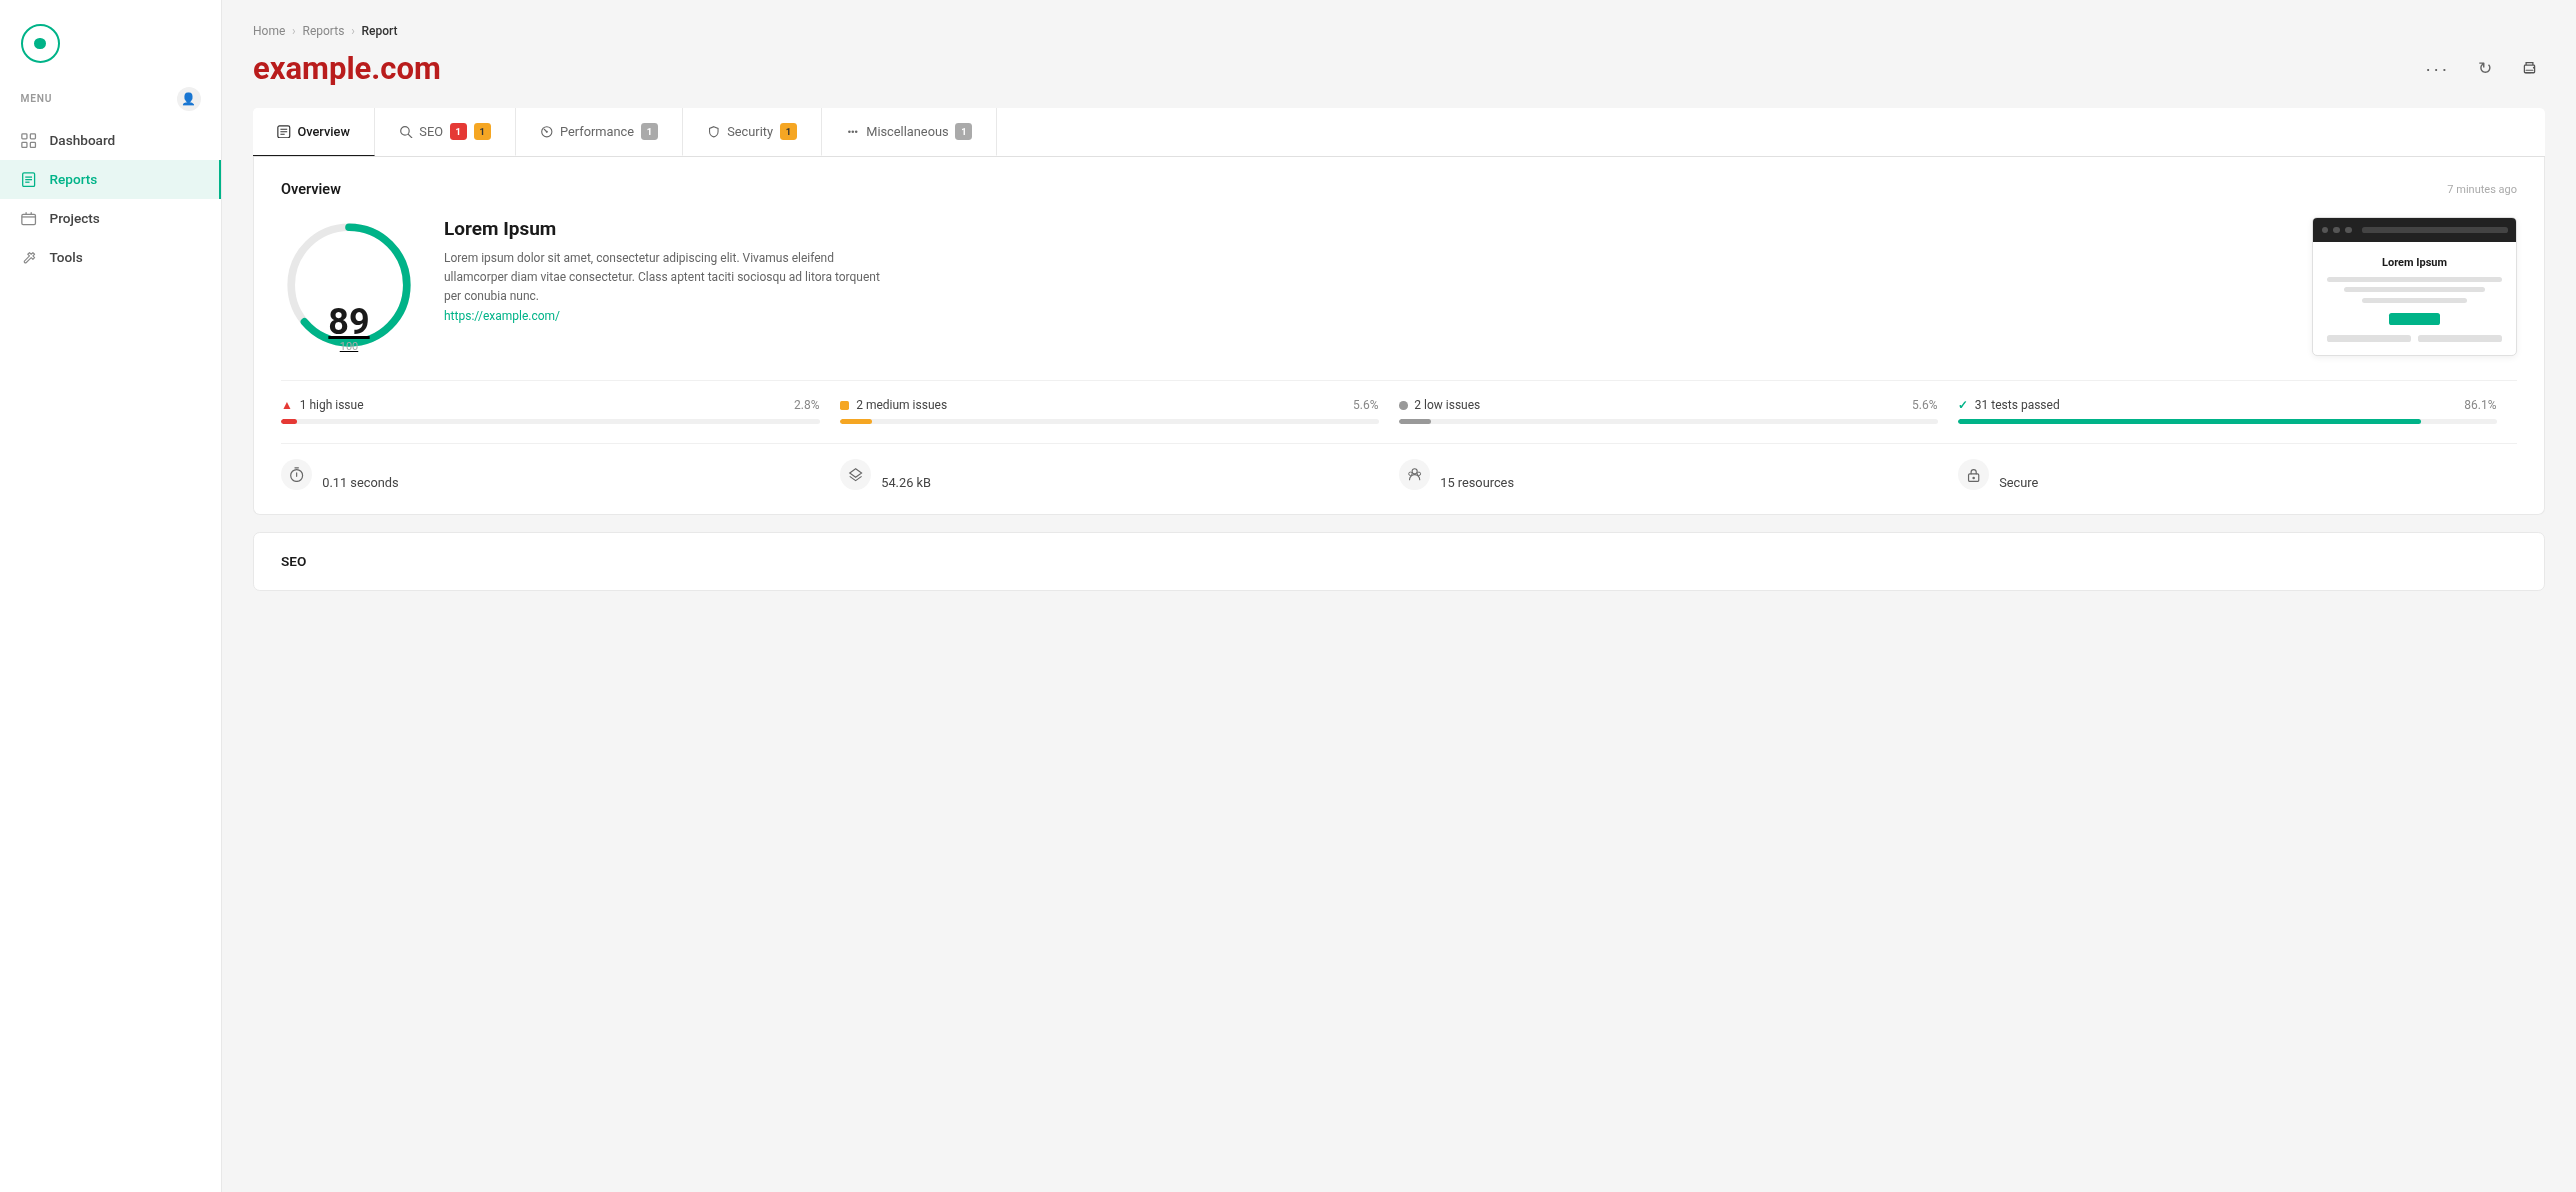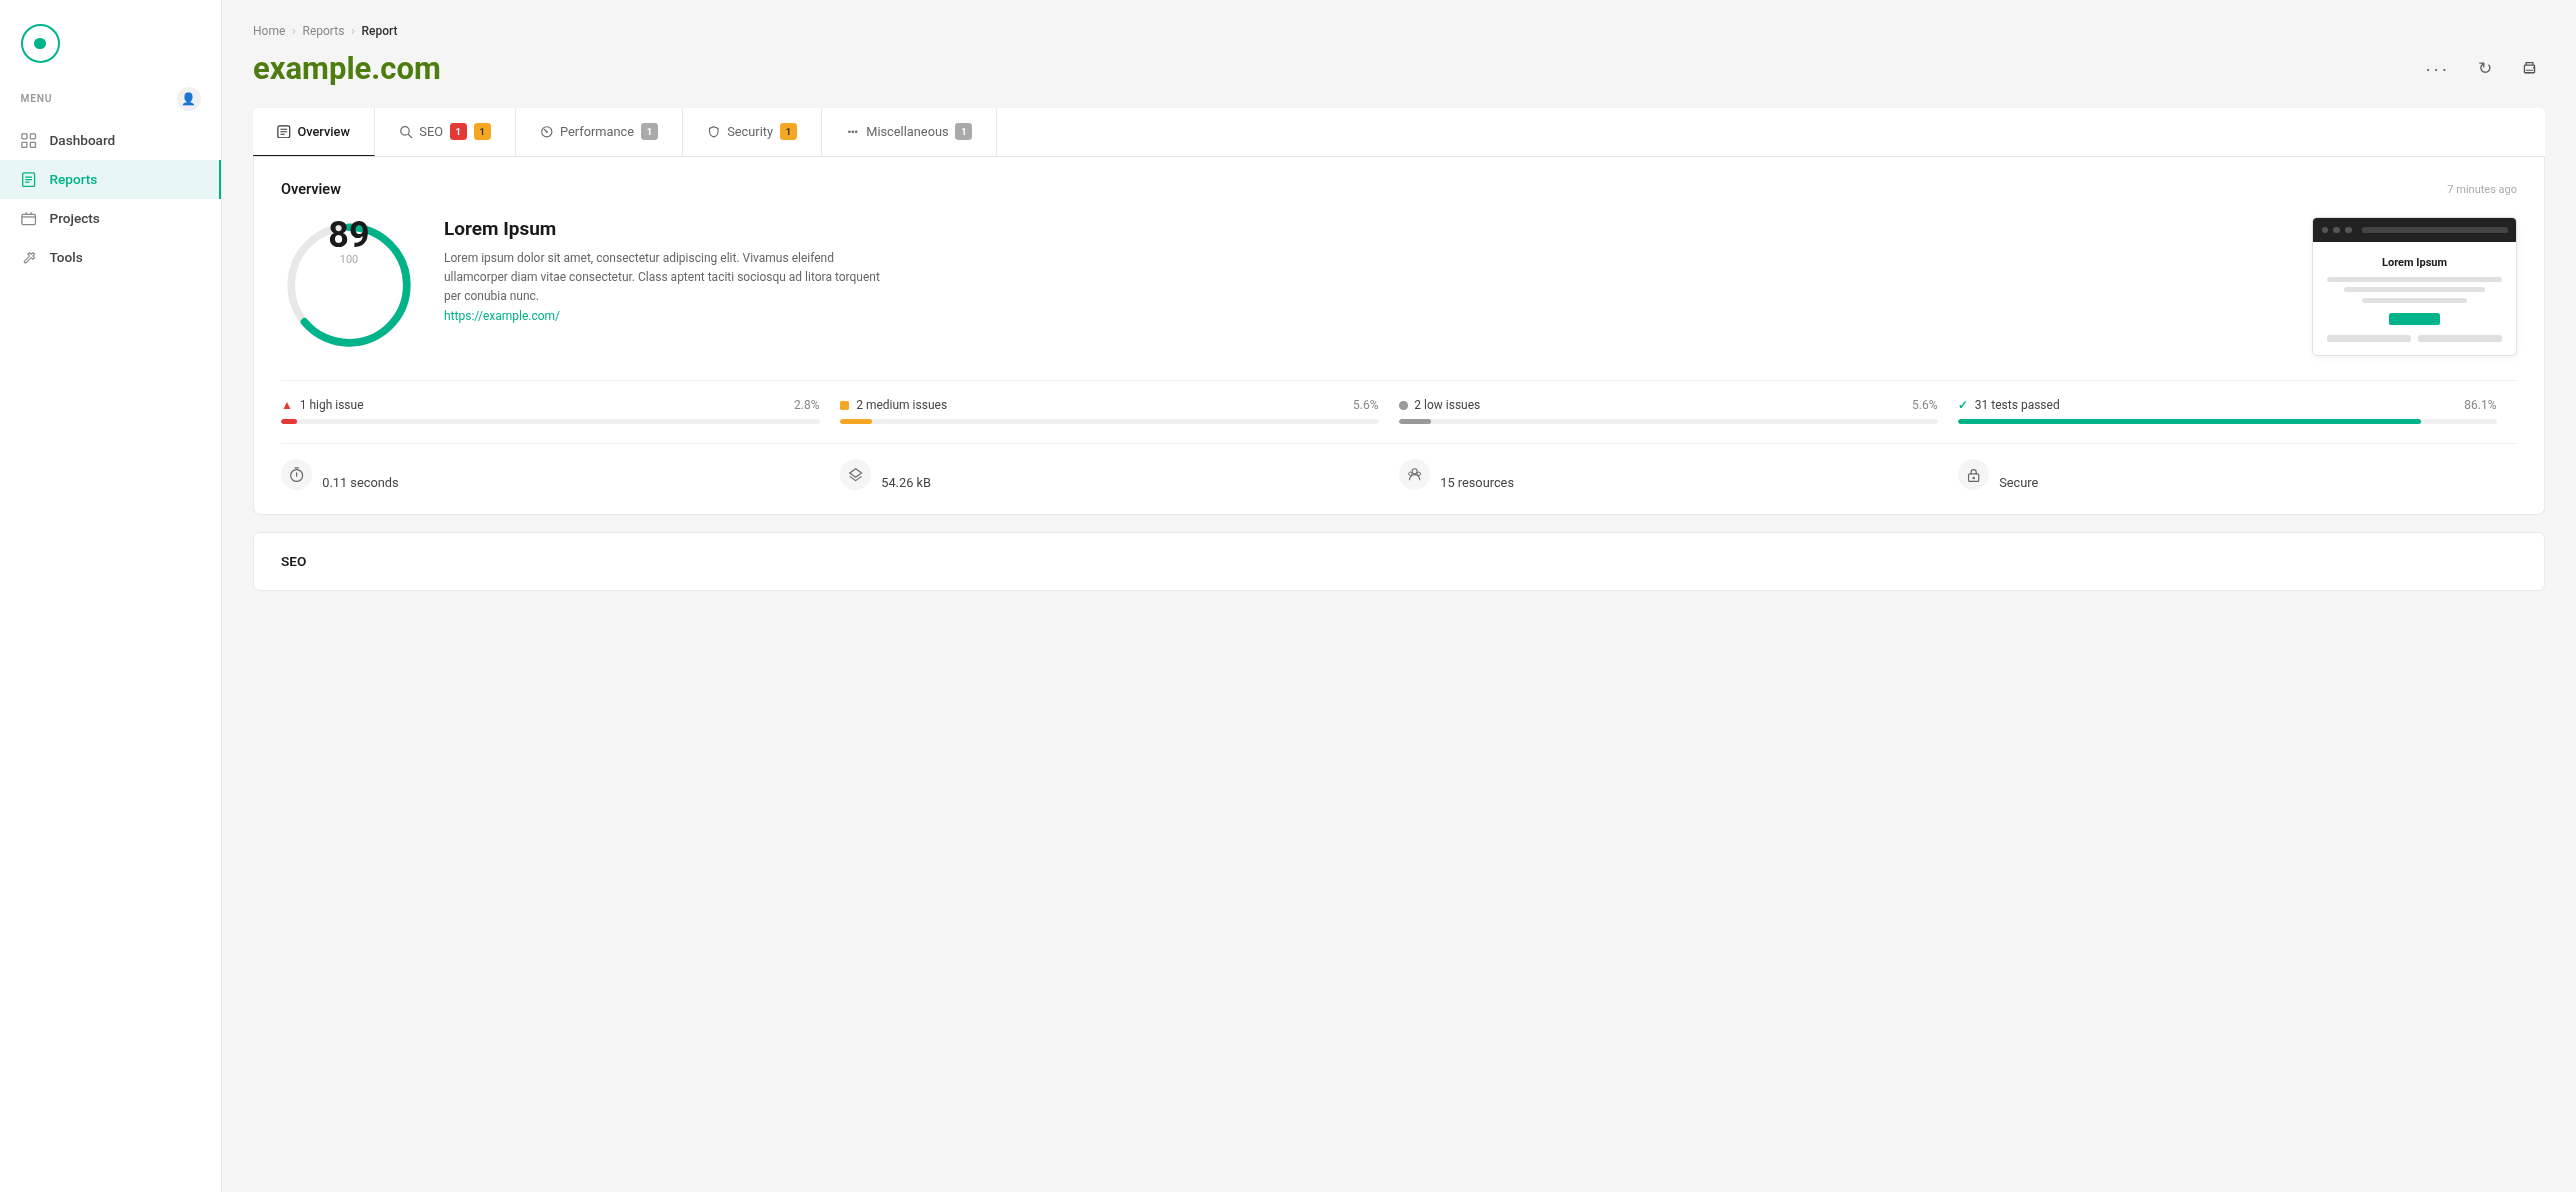--- a/index.html
+++ b/index.html
@@ -109,21 +109,21 @@
     
     .page-header {
       display: flex;
       align-items: center;
       justify-content: space-between;
       margin-bottom: 20.5px;
     }
     .page-title {
       font-size: 31px;
       font-weight: 700;
-      color: #4d7c0f;
+      color: #b91c1c;
     }
     .page-actions {
       display: flex;
       align-items: center;
       gap: 15.3px;
     }
     .action-btn {
       background: none;
       border: none;
       cursor: pointer;
@@ -210,22 +210,23 @@
       align-items: flex-start;
     }
 
     
     .score-container {
       position: relative;
       width: 136px;
       min-width: 136px;
       height: 136px;
       display: flex;
-      align-items: flex-start;
+      align-items: flex-end;
       justify-content: center;
+      text-decoration: underline;
     }
     .score-svg {
       position: absolute;
       top: 0; left: 0;
       width: 100%;
       height: 100%;
     }
     .score-text {
       text-align: center;
       z-index: 1;

